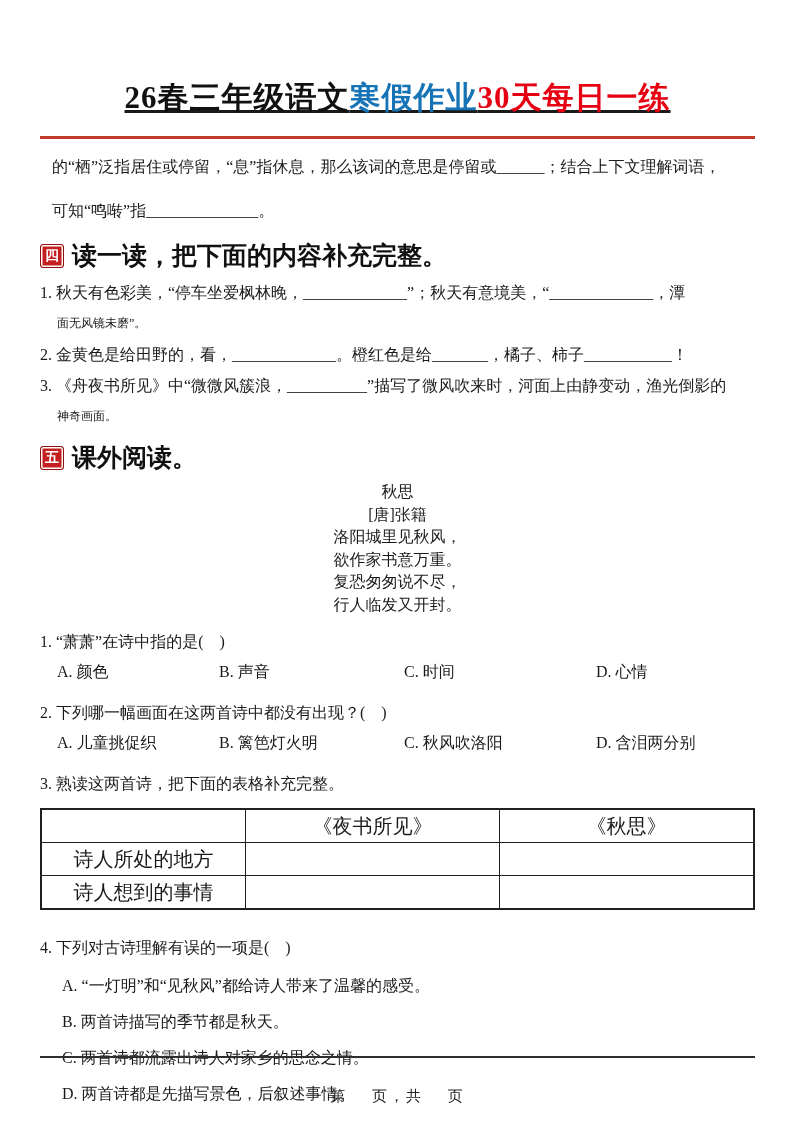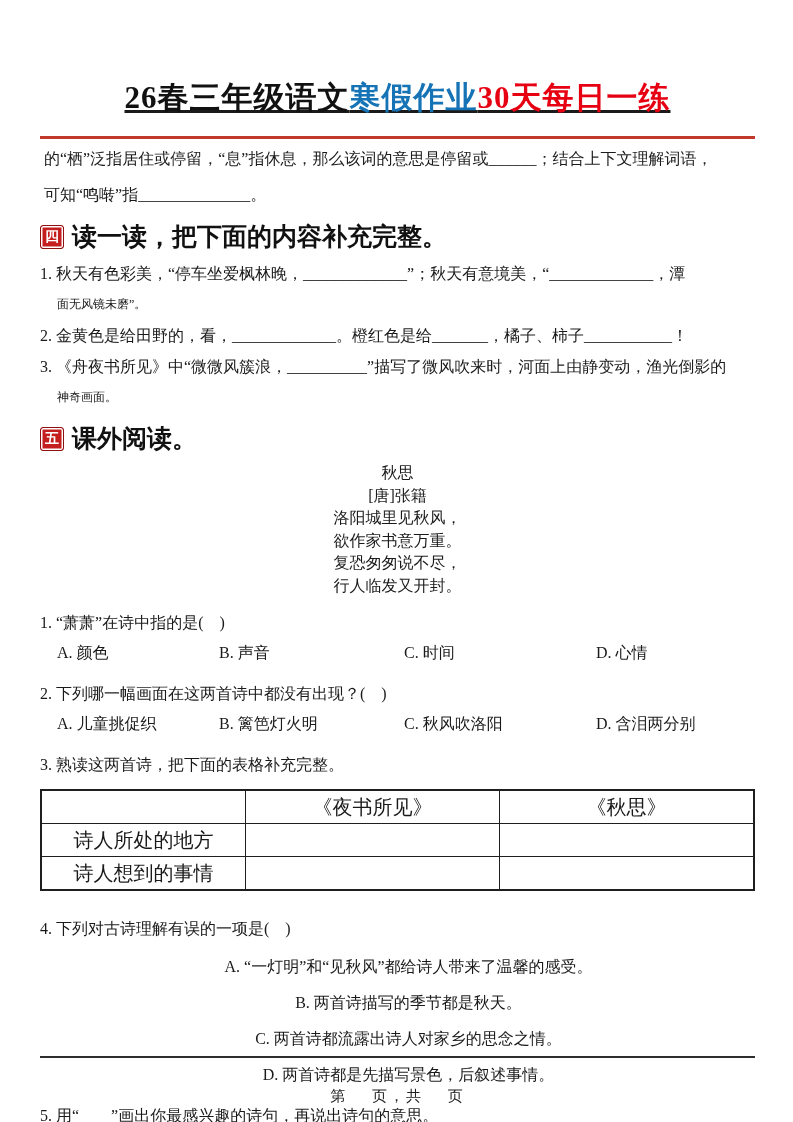--- a/index.html
+++ b/index.html
@@ -16,21 +16,21 @@
     line-height:50px; white-space:nowrap; letter-spacing:1px;
     font-family:"Liberation Serif", serif;
     text-decoration:underline;
   }
   .t-black {color:#111111;}
   .t-blue  {color:#1673b5;}
   .t-red   {color:#e60012;}
   .title-rule {border:none; border-top:3px solid #c0392b; margin:3px 0 0 0;}
 
   
-  .line {margin:4px; font-size:16px; line-height:32px; white-space:pre-wrap;}
+  .line {margin:12px; font-size:16px; line-height:32px; white-space:pre-wrap;}
   .intro {margin-top:4px;}
 
   
   .section-head {display:flex; align-items:center; margin-top:9px;
     font-family:"Liberation Sans", sans-serif;}
   .badge {
     display:inline-flex; align-items:center; justify-content:center;
     width:22px; height:22px; background:#c41e1e; color:#ffffff;
     font-size:14px; font-weight:bold; border:1px solid #8f1010;
     border-radius:3px; margin-right:8px; box-shadow:inset 0 0 0 1.5px #ffffff;
@@ -50,21 +50,21 @@
   .poem-left {border-right:1px solid #3a3a3a;}
   .poem-lines {display:inline-block; text-align:left;}
 
   
   .question {margin-top:10px;}
   .opt-row {display:flex; padding-left:17px; font-size:16px; line-height:30px;
     white-space:pre-wrap;}
   .opt-a {width:162px;} .opt-b {width:185px;} .opt-c {width:192px;}
   .opt-d {flex:1;}
   .opt-block {margin:9px 0 9px 0; padding-left:22px; font-size:16px;
-    line-height:27px; white-space:pre-wrap;text-align:center;}
+    line-height:27px; white-space:pre-wrap;}
 
   
   .grid {width:100%; border-collapse:collapse; margin-top:9px;
     border:2.5px solid #1f1f1f; table-layout:fixed;}
   .grid td {border:1px solid #1f1f1f; height:32px; font-size:20px;
     text-align:center; padding:0 4px; white-space:pre-wrap;}
   .col0 {width:28.5%;} .col1 {width:35.75%;} .col2 {width:35.75%;}
 
   
   .footer {position:absolute; left:40px; right:38px; top:1056px;}

